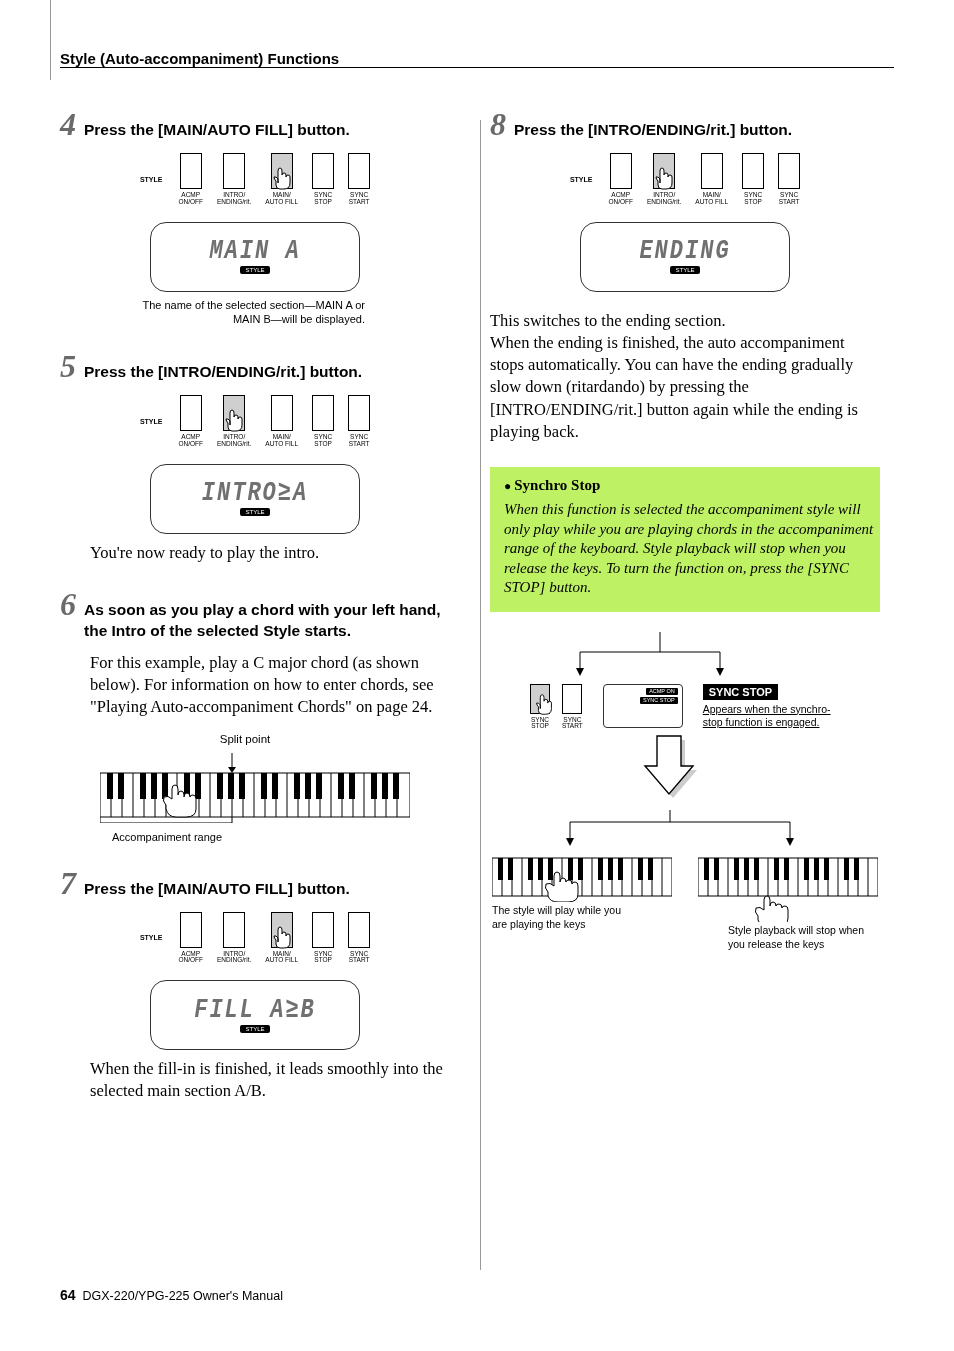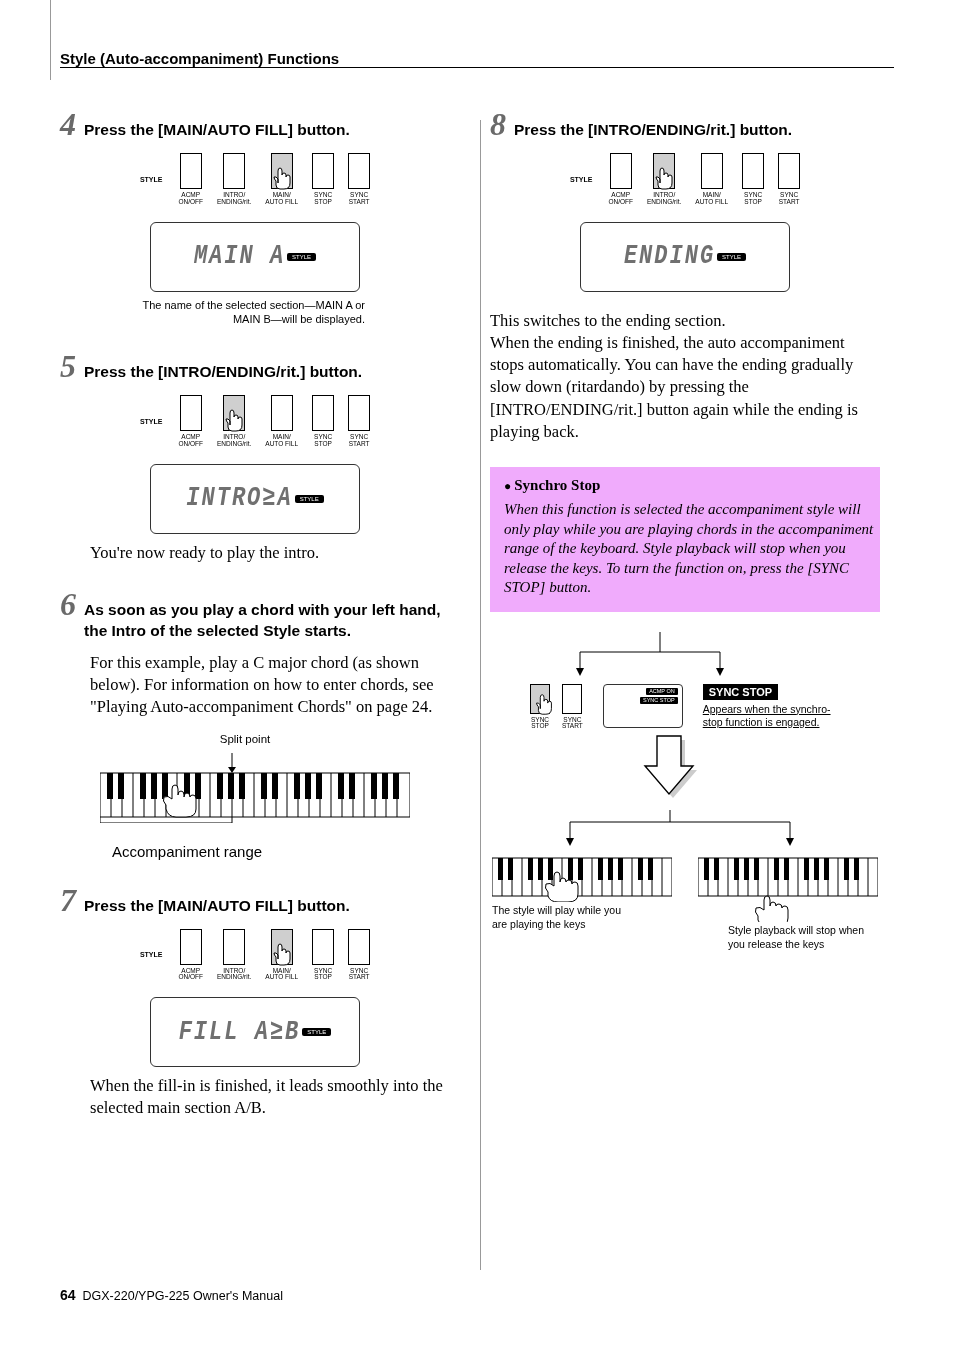--- a/index.html
+++ b/index.html
@@ -95,24 +95,24 @@
     text-align: center;
     line-height: 1.05;
     white-space: pre;
   }
   .hand-svg { position: relative; }
   .hand-icon { position: absolute; top: 10px; left: 3px; pointer-events:none; }
   .lcd {
     width: 210px;
     height: 70px;
     border: 1.5px solid #333;
-    border-radius: 6px;
+    border-radius: 16px;
     margin: 16px auto 0 auto;
     display: flex;
-    flex-direction: row;
+    flex-direction: column;
     align-items: center;
     justify-content: center;
     gap: 2px;
   }
   .lcd-text {
     font-family: "Courier New", monospace;
     font-style: italic;
     font-weight: bold;
     font-size: 22px;
     letter-spacing: 2px;
@@ -137,26 +137,26 @@
   .kb-fig { margin: 14px 0 6px 40px; }
   .split-label {
     font-family: Arial, sans-serif;
     font-size: 11.5px;
     text-align: center;
     margin-bottom: 8px;
     margin-left: -60px;
   }
   .accomp-label {
     font-family: Arial, sans-serif;
-    font-size: 15px;
-    margin-top: 16px;
+    font-size: 11px;
+    margin-top: 4px;
     margin-left: 12px;
   }
   .sync-box {
-    background: #f0abfc;
+    background: #bef264;
     padding: 10px 2px 14px 14px;
     margin-top: 6px;
     margin-bottom: 20px;
   }
   .sync-title {
     font-size: 15px;
     font-weight: bold;
     margin-bottom: 6px;
   }
   .sync-title::before { content: "● "; font-size:12px; }

